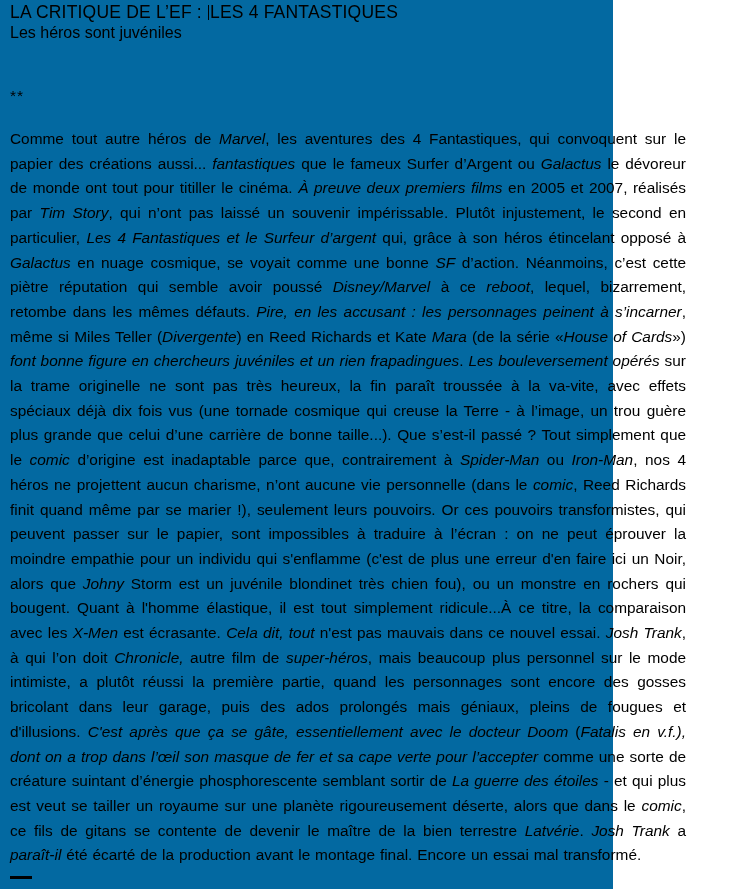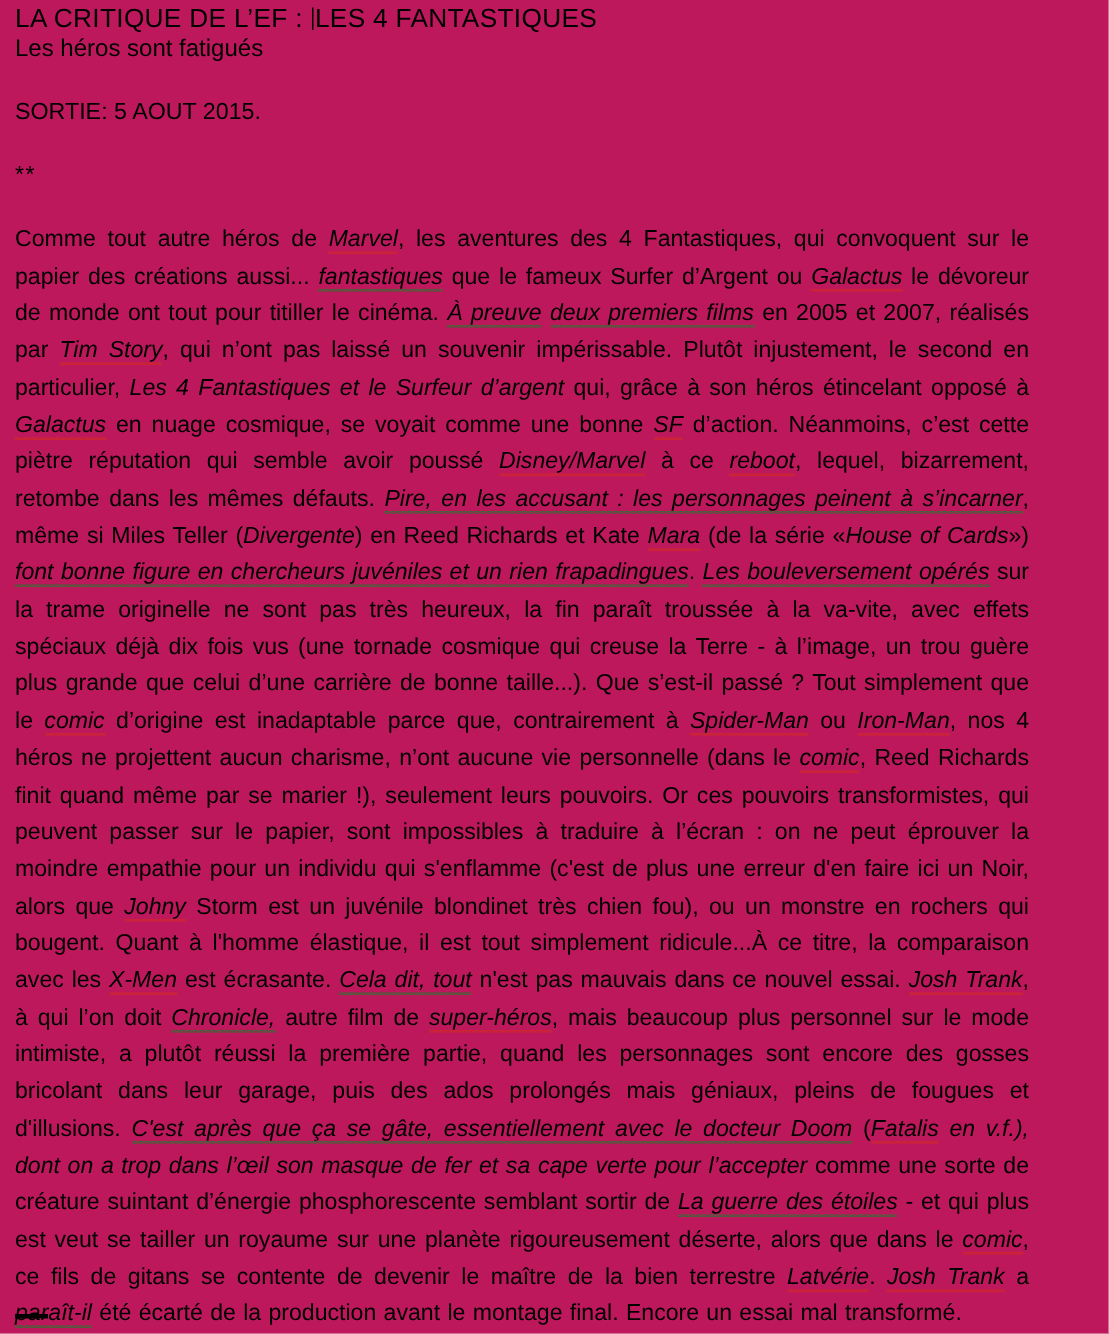--- a/index.html
+++ b/index.html
@@ -9,23 +9,23 @@
   }
   body {
     width: 739px;
     height: 889px;
     font-family: "Liberation Sans", sans-serif;
     color: #000000;
     overflow: hidden;
   }
   .page {
     position: relative;
-    width: 739px;
+    width: 613px;
     height: 889px;
-    background: #be185d;
+    background: #0369a1;
     padding: 0;
     box-sizing: border-box;
   }
   .doc {
     position: absolute;
     left: 10px;
     top: 2px;
     width: 676px;
   }
   .title-line {
@@ -112,25 +112,24 @@
   }
 </style>
 </head>
 <body>
 
 <div class="page">
   <div class="doc">
 
     <div class="title-line"><span>LA CRITIQUE DE L’EF : </span><span class="caret"></span><span>LES 4 FANTASTIQUES</span></div>
 
-    <div class="subtitle-line">Les héros sont fatigués</div>
+    <div class="subtitle-line">Les héros sont juvéniles</div>
 
     <div class="blank"></div>
 
-    <div class="meta-line">SORTIE: 5 AOUT 2015.</div>
 
     <div class="blank"></div>
 
     <div class="stars-line">**</div>
 
     <div class="blank"></div>
 
     <div class="body-text" id="review-paragraph">Comme tout autre héros de <span class="sp">Marvel</span>, les aventures des 4 Fantastiques, qui convoquent sur le papier des créations aussi... <span class="gr">fantastiques</span> que le fameux Surfer d’Argent ou <span class="sp">Galactus</span> le dévoreur de monde ont tout pour titiller le cinéma. <span class="gr">À preuve</span> <span class="gr">deux premiers  films</span> en 2005 et 2007, réalisés par <span class="sp">Tim Story</span>, qui n’ont pas laissé un souvenir impérissable. Plutôt injustement, le second en particulier, <i>Les 4 Fantastiques et le Surfeur d’argent</i> qui, grâce à son héros étincelant opposé à <span class="sp">Galactus</span> en nuage cosmique, se voyait comme une bonne <span class="sp">SF</span> d’action. Néanmoins, c’est cette piètre réputation qui semble avoir poussé <span class="sp">Disney/Marvel</span> à ce <span class="sp">reboot</span>, lequel, bizarrement, retombe dans les mêmes défauts. <span class="gr">Pire, en les accusant : les personnages peinent à s’incarner</span>, même si Miles Teller (<i>Divergente</i>) en Reed Richards et Kate <span class="sp">Mara</span> (de la série «<i>House of Cards</i>») <span class="gr">font bonne figure en  chercheurs juvéniles et un rien frapadingues</span>. <span class="gr">Les bouleversement opérés</span> sur la trame originelle ne sont pas très heureux, la fin paraît troussée à la va-vite, avec effets spéciaux déjà dix fois vus (une tornade cosmique qui creuse la Terre - à l’image, un trou guère plus grande que celui d’une carrière de bonne taille...). Que s’est-il passé ? Tout simplement que le <span class="sp">comic</span> d’origine est inadaptable parce que, contrairement à <span class="sp">Spider-Man</span> ou <span class="sp">Iron-Man</span>, nos 4 héros ne projettent aucun charisme, n’ont aucune vie personnelle (dans le <span class="sp">comic</span>, Reed Richards finit quand même par se marier !), seulement leurs pouvoirs. Or ces pouvoirs transformistes, qui peuvent passer sur le papier, sont impossibles à traduire à l’écran : on ne peut éprouver la moindre empathie pour un individu qui s'enflamme (c'est de plus une erreur d'en faire ici un Noir, alors que <span class="sp">Johny</span> Storm est un juvénile blondinet très chien fou), ou un monstre en rochers qui bougent. Quant à l'homme élastique, il est tout simplement ridicule...À  ce titre, la comparaison avec les <span class="sp">X-Men</span> est écrasante. <span class="gr">Cela dit, tout</span> n'est pas mauvais dans ce nouvel essai. <span class="sp">Josh Trank</span>, à qui l’on doit <i><span class="gr">Chronicle</span></i><span class="gr">,</span> autre film de <span class="sp">super-héros</span>, mais beaucoup plus personnel sur le mode intimiste, a plutôt réussi la première partie, quand  les personnages sont encore des gosses bricolant dans leur garage, puis des ados prolongés mais géniaux, pleins de fougues et d'illusions. <span class="gr">C'est après que ça se gâte, essentiellement avec le docteur Doom</span> (<span class="sp">Fatalis</span> <span class="gr">en v.f.), dont on a trop dans l’œil son masque de fer et sa cape verte pour l’accepter</span> comme une sorte de créature suintant d’énergie phosphorescente semblant sortir de <i><span class="gr">La guerre des étoiles</span></i> - et qui plus est veut se tailler un royaume sur une planète rigoureusement déserte, alors que dans le <span class="sp">comic</span>, ce fils de gitans se contente de devenir le maître de la bien terrestre <span class="sp">Latvérie</span>. <span class="sp">Josh Trank</span> a <span class="gr">paraît-il</span> été écarté de la production avant le montage final. Encore un essai mal transformé.</div>
 
   </div>

